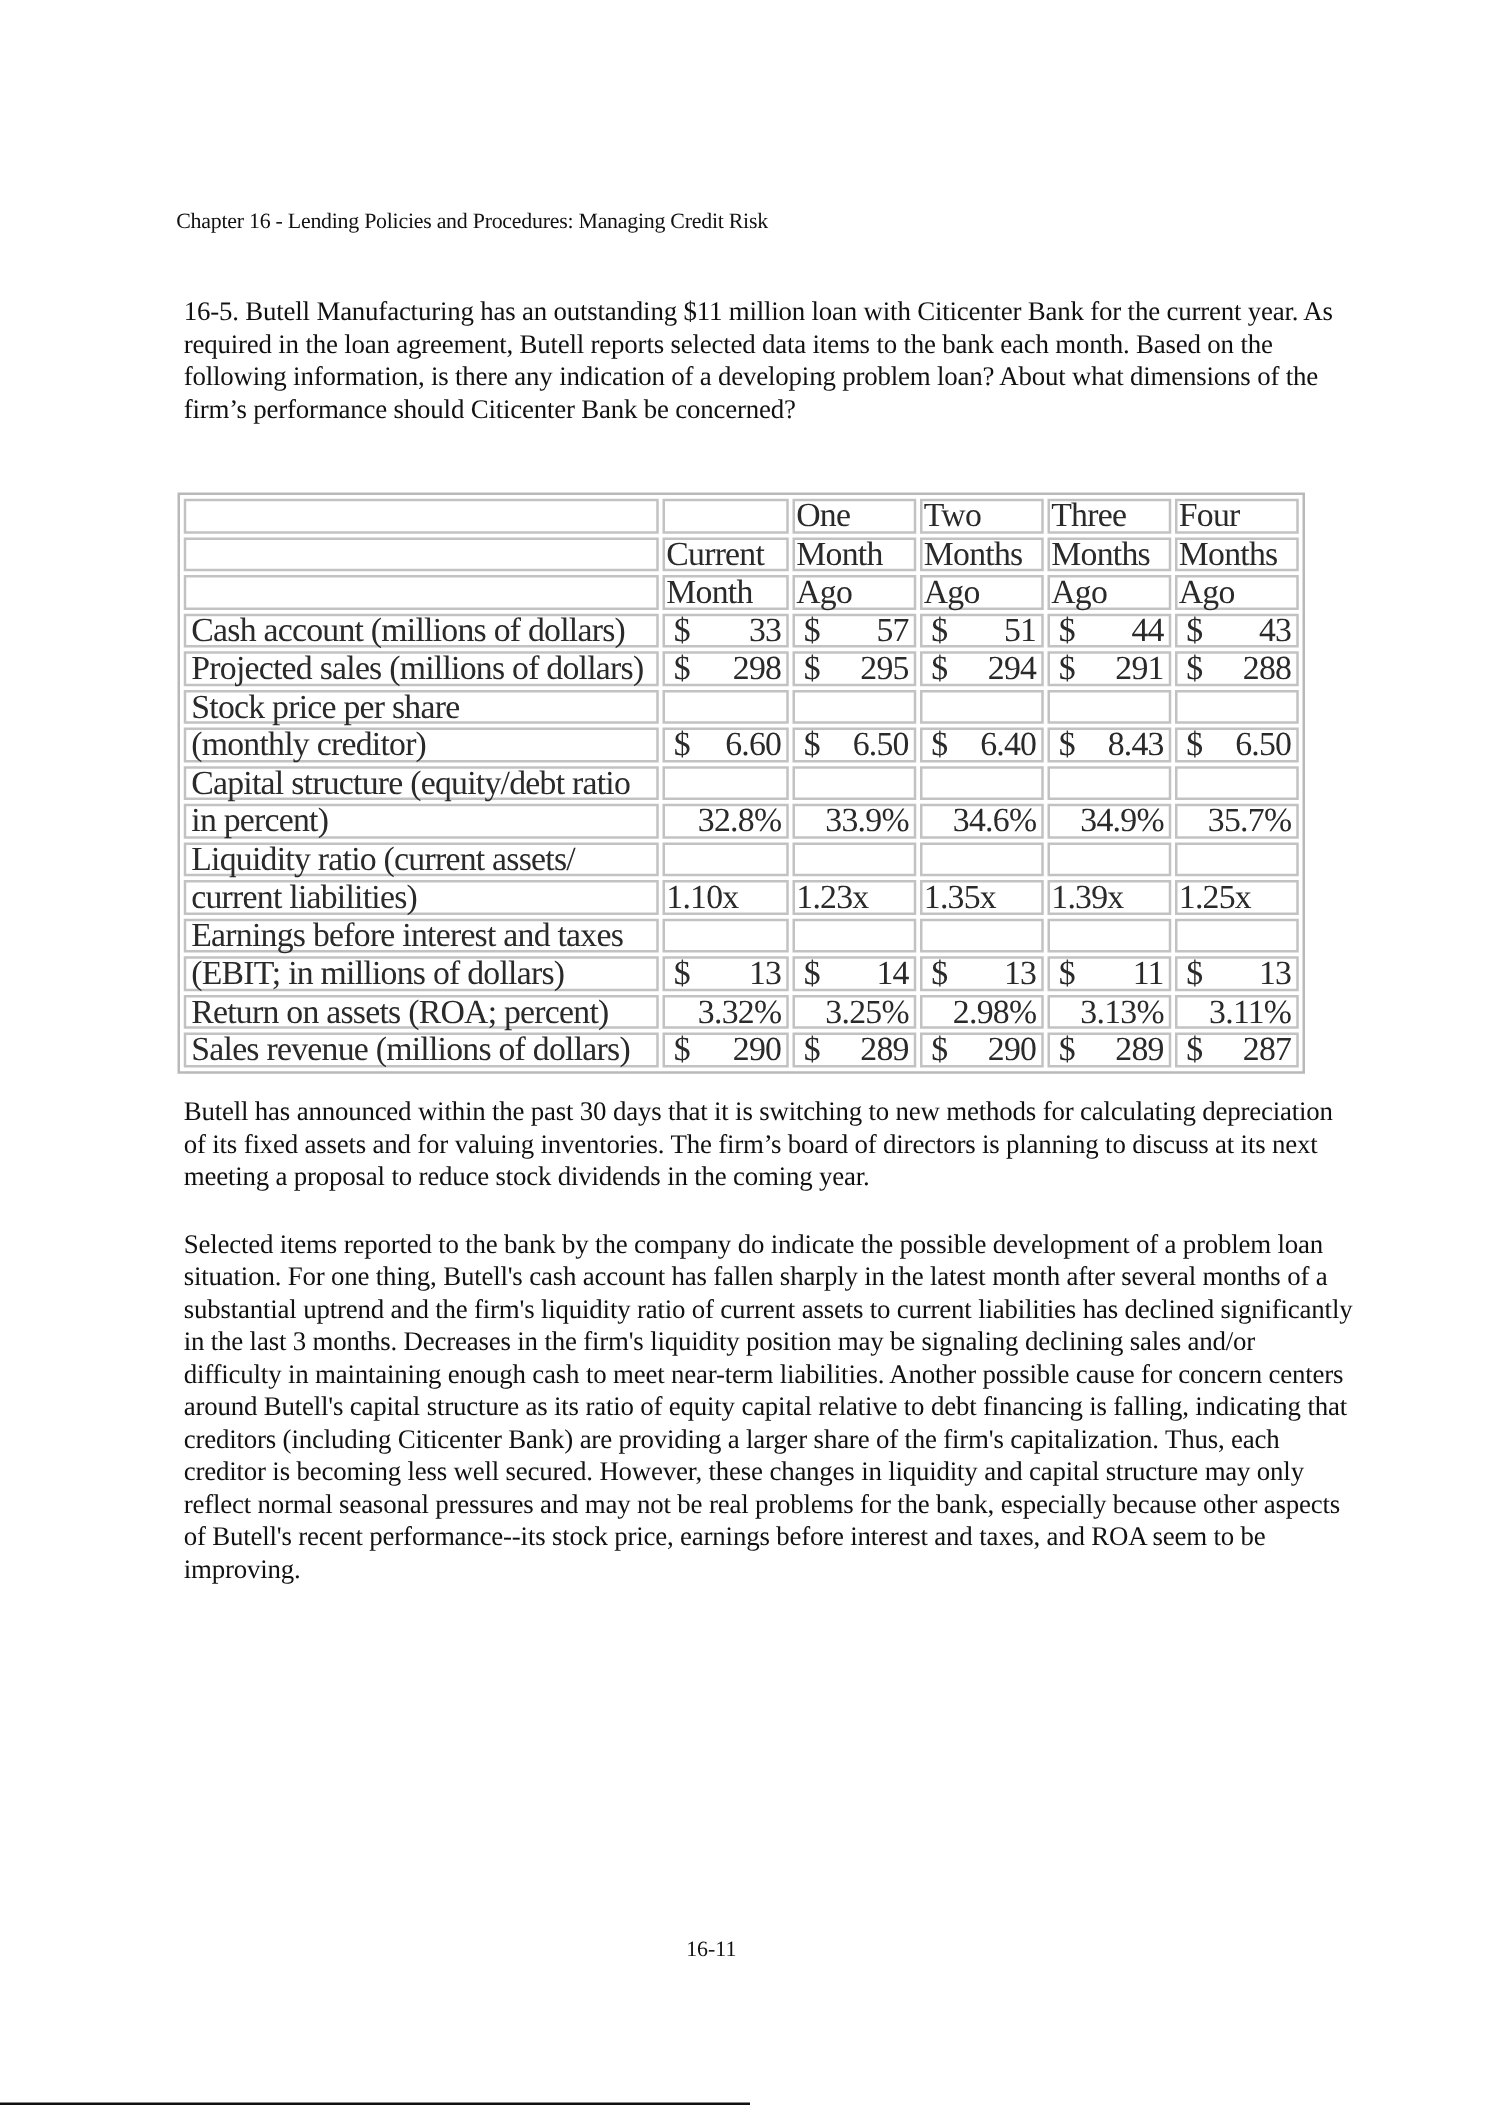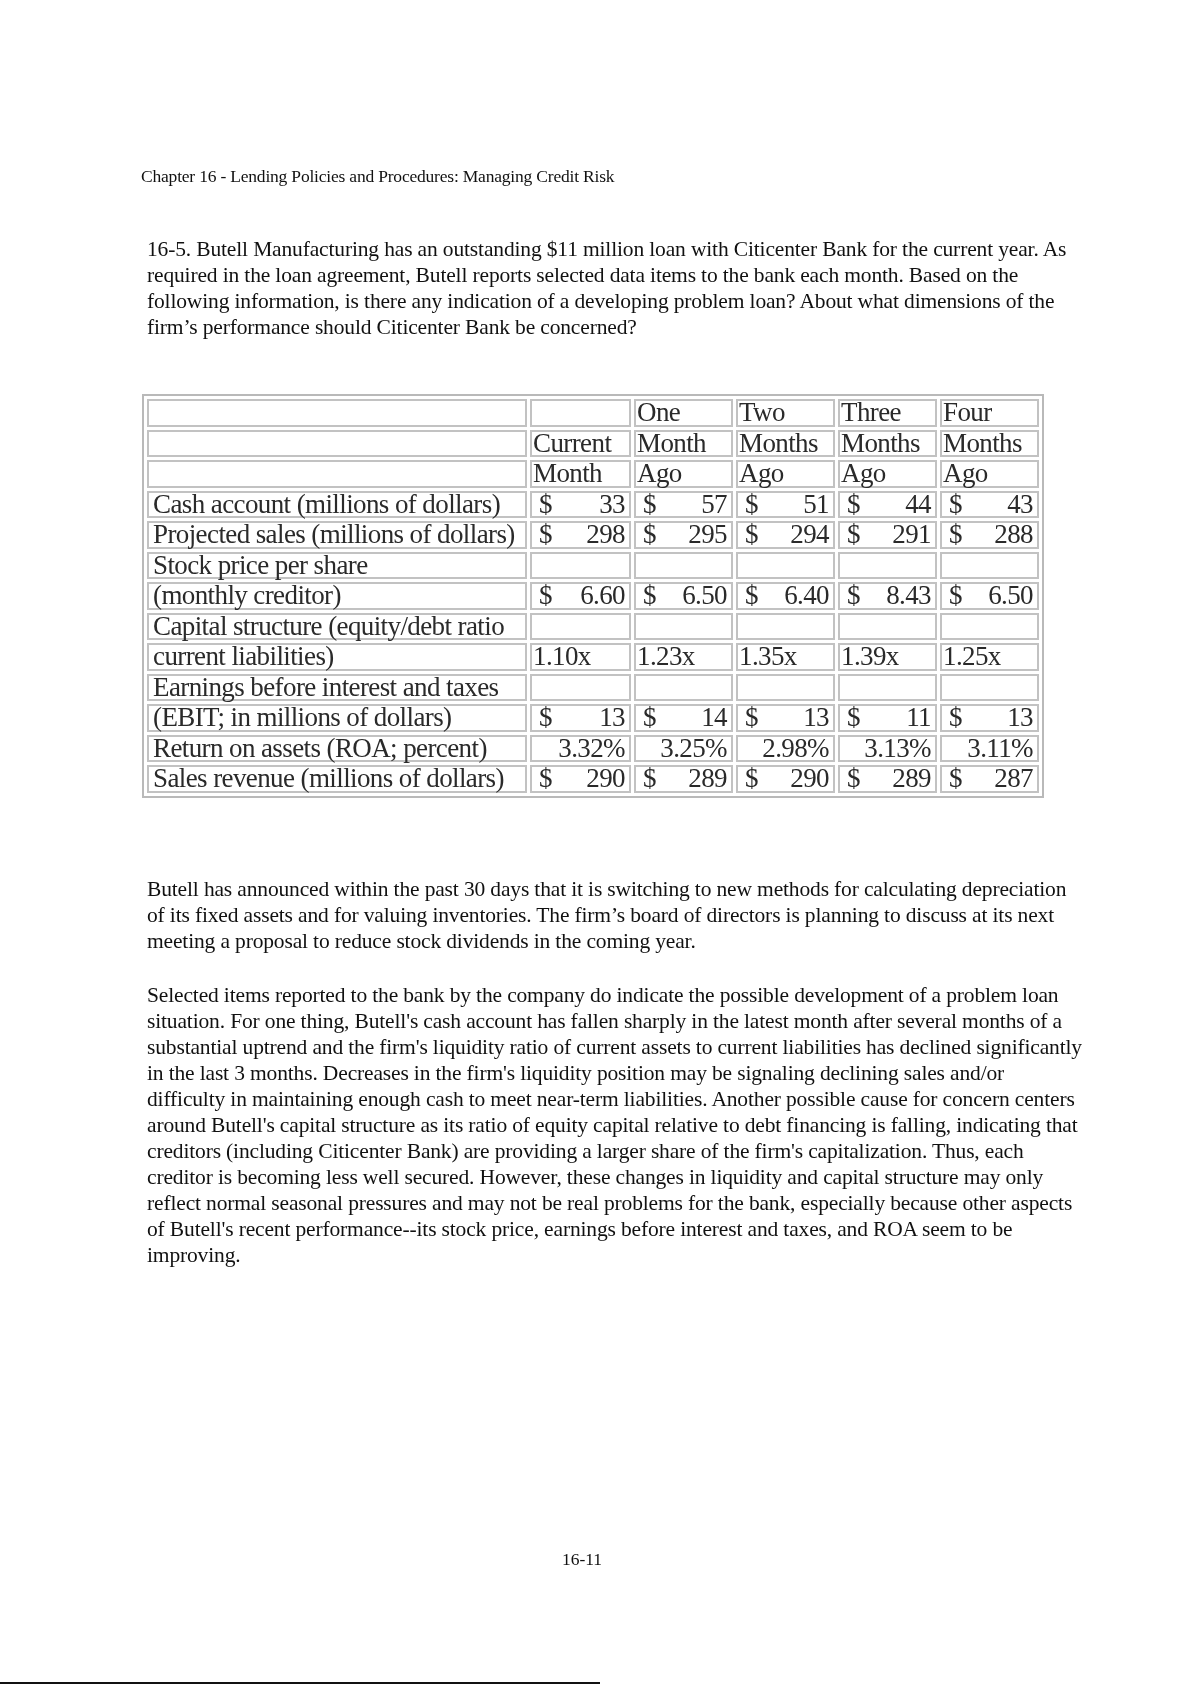--- a/index.html
+++ b/index.html
@@ -3,21 +3,21 @@
 <meta charset="utf-8">
 <style>
   html, body { margin: 0; padding: 0; background: #ffffff; }
   body { width: 1191px; height: 1685px; position: relative; overflow: hidden;
          font-family: "Liberation Serif", "DejaVu Serif", serif; color: #111; }
   .header { position: absolute; left: 141px; top: 166px; font-size: 17.5px; letter-spacing: -0.2px; }
   .para { position: absolute; left: 147px; width: 940px; font-size: 21.5px; line-height: 26px; letter-spacing: -0.15px; margin: 0; }
   #q-para { top: 236px; }
   #p1 { top: 876px; }
   #p2 { top: 982px; }
-  .pagenum { position: absolute; left: 0; width: 1138px; top: 1549px; text-align: center; font-size: 17.5px; padding-left: 13px; }
+  .pagenum { position: absolute; left: 0; width: 1138px; top: 1549px; text-align: center; font-size: 17.5px; }
   .bottom-rule { position: absolute; left: 0; top: 1682px; width: 600px; height: 2px; background: #111; }
 
   table.data { position: absolute; left: 142px; top: 394px; border-collapse: separate; border-spacing: 3px;
                background: #fff; border: 2px solid #b9b9b9; font-family: "Liberation Serif", "DejaVu Serif", serif;
                font-size: 27px; letter-spacing: -0.6px; color: #2a2a2a; }
   table.data td { border: 2px solid #c2c2c2; height: 23.5px; padding: 0 4px; white-space: nowrap; line-height: 23px; }
   td.lbl { width: 368px; padding-left: 7px; }
   td.v { width: 87px; }
   td.v.cur { width: 89px; }
   .cash { display: flex; justify-content: space-between; }
@@ -167,20 +167,36 @@
       </tr>
       <tr>
         <td class="lbl">Capital structure (equity/debt ratio</td>
         <td class="v cur"></td>
         <td class="v"></td>
         <td class="v"></td>
         <td class="v"></td>
         <td class="v"></td>
       </tr>
       <tr>
+        <td class="lbl">in percent)</td>
+        <td class="v cur right">32.8%</td>
+        <td class="v right">33.9%</td>
+        <td class="v right">34.6%</td>
+        <td class="v right">34.9%</td>
+        <td class="v right">35.7%</td>
+      </tr>
+      <tr>
+        <td class="lbl">Liquidity ratio (current assets/</td>
+        <td class="v cur"></td>
+        <td class="v"></td>
+        <td class="v"></td>
+        <td class="v"></td>
+        <td class="v"></td>
+      </tr>
+      <tr>
         <td class="lbl">current liabilities)</td>
         <td class="v cur left">1.10x</td>
         <td class="v left">1.23x</td>
         <td class="v left">1.35x</td>
         <td class="v left">1.39x</td>
         <td class="v left">1.25x</td>
       </tr>
       <tr>
         <td class="lbl">Earnings before interest and taxes</td>
         <td class="v cur"></td>

